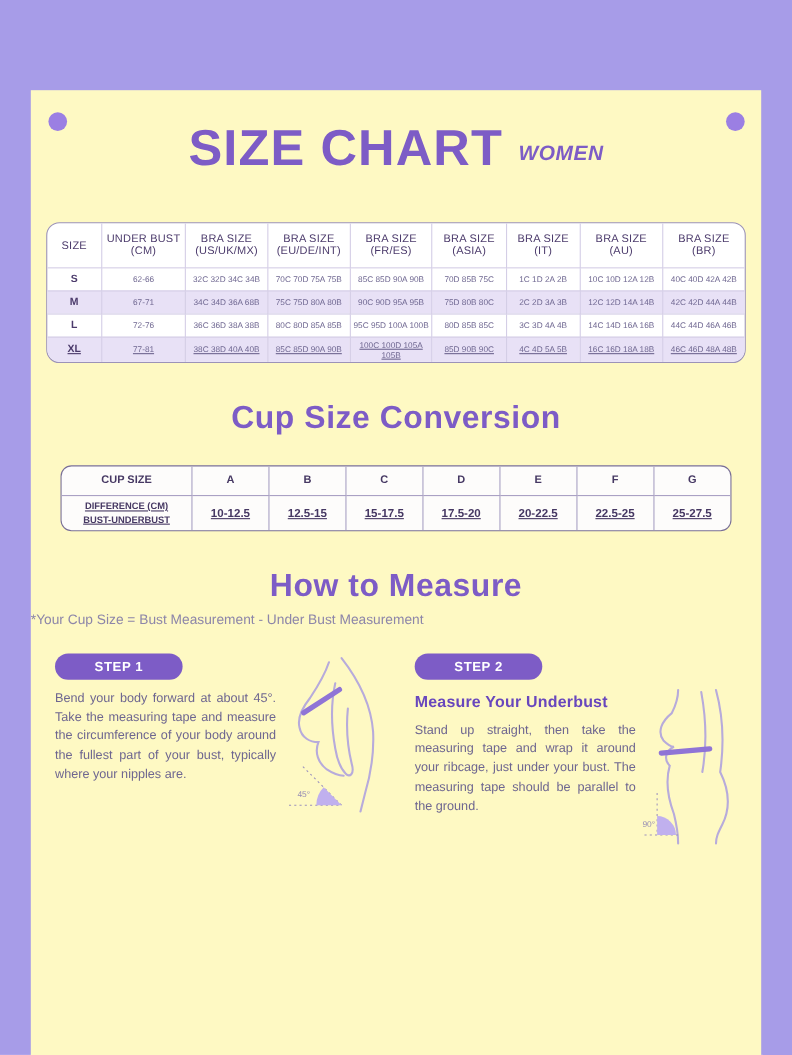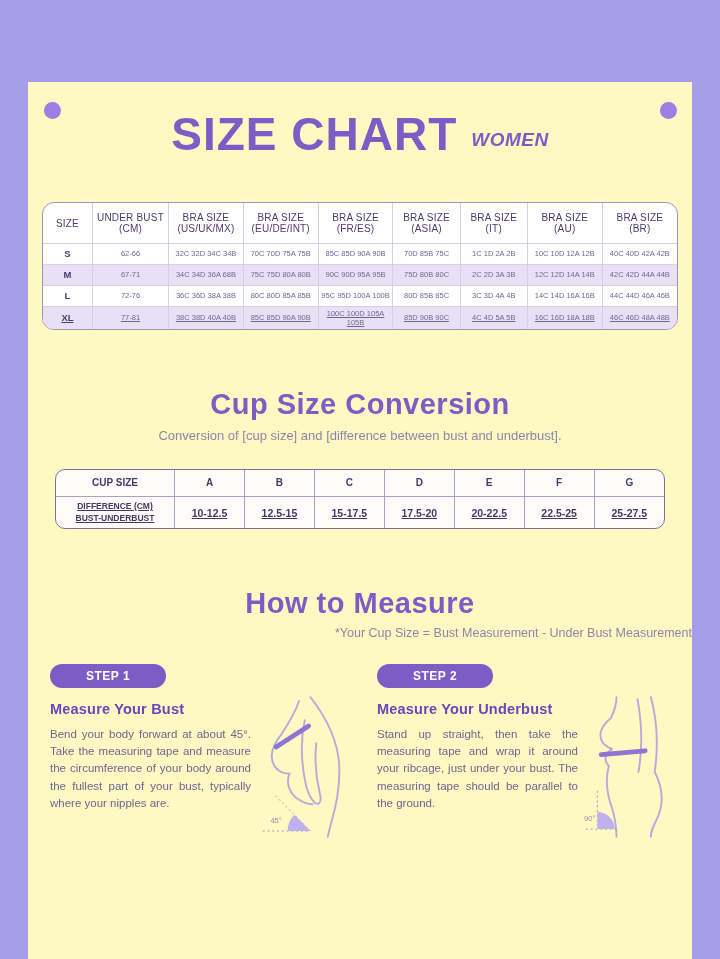--- a/index.html
+++ b/index.html
@@ -30,32 +30,32 @@
   tr > *:first-child { border-left:0; }
   tr > *:last-child  { border-right:0; }
 
   .size-table tr:first-child th { height:40px; font-size:10px; font-weight:normal;
         color:#4b3a6b; letter-spacing:.2px; }
   .size-table td { height:21px; font-size:7.5px; color:#6f6791; }
   .size-table tbody tr th { font-size:9.5px; font-weight:bold; color:#4b3a6b; }
   .size-table tr:not(:first-child) th:nth-child(2) { font-size:8px; }
   .size-table tr.hl > * { background:#e8e1f6; }
 
-  .sec-title { margin-top:58px; text-align:center; font-size:29px; font-weight:bold;
+  .sec-title { margin-top:34px; text-align:center; font-size:29px; font-weight:bold;
                color:#7d5cc6; letter-spacing:.5px; }
   .sec-sub   { margin-top:7px; text-align:center; font-size:13px; color:#8d86a9; }
 
   .cup-wrap { margin:26px 27px 0; border:1.5px solid #7a7098; border-radius:10px;
               overflow:hidden; background:#fdfcfb; }
   .cup-table tr:first-child th { height:27px; font-size:10px; font-weight:bold; color:#463863; }
   .cup-table td { height:31px; font-size:10.5px; font-weight:bold; color:#463863; }
   .cup-table tbody tr th { font-size:8.5px; font-weight:bold; color:#463863; line-height:1.35; }
   .cup-table th, .cup-table td { border-color:#aaa1c4; }
 
-  .measure-sub { margin-top:6px; text-align:right; font-size:12.5px; color:#8d86a9; }
+  .measure-sub { margin-top:6px; text-align:left; font-size:12.5px; color:#8d86a9; }
 
   .steps { display:flex; gap:34px; margin:24px 22px 0; }
   .step  { flex:1; min-width:0; }
   .badge { display:inline-block; background:#7d5cc6; color:#ffffff; font-size:12px;
            font-weight:bold; letter-spacing:.5px; padding:5px 36px; border-radius:14px; }
   .step-h { margin-top:13px; font-size:14.5px; font-weight:bold; color:#6847bd; letter-spacing:.2px; }
   .step-row { display:flex; margin-top:9px; gap:6px; }
   .step-body { flex:1; font-size:11.5px; color:#6e6690; line-height:1.5; text-align:justify; }
   .fig { width:86px; flex:0 0 86px; margin-top:-34px; }
   .fig svg { width:86px; height:150px; display:block; }
@@ -155,21 +155,20 @@
               <td>85D 90B 90C</td>
               <td>4C 4D 5A 5B</td>
               <td>16C 16D 18A 18B</td>
               <td>46C 46D 48A 48B</td>
             </tr>
           </tbody>
       </table>
     </div>
 
     <h2 class="sec-title">Cup Size Conversion</h2>
-    <p class="sec-sub">Conversion of [cup size] and [difference between bust and underbust].</p>
 
     <div class="cup-wrap">
       <table class="cup-table">
         <colgroup>
           <col style="width:19.5%">
             <col>
             <col>
             <col>
             <col>
             <col>
@@ -202,21 +201,20 @@
       </table>
     </div>
 
     <h2 class="sec-title">How to Measure</h2>
     <p class="measure-sub">*Your Cup Size = Bust Measurement - Under Bust Measurement</p>
 
     <div class="steps">
 
       <div class="step">
         <span class="badge">STEP 1</span>
-        <div class="step-h">Measure Your Bust</div>
         <div class="step-row">
           <p class="step-body">Bend your body forward at about 45°. Take the measuring tape and measure the circumference of your body around the fullest part of your bust, typically where your nipples are.</p>
           <div class="fig">
             <svg viewBox="0 0 90 150">
               <path class="outline" d="M56 2 C70 20 84 44 86 72 C87 92 84 112 78 132 L74 148"></path>
               <path class="outline" d="M44 6 C40 18 34 28 26 40 C18 50 14 60 16 68 C18 78 26 82 34 82 C30 92 34 102 42 108 C48 112 54 114 58 114"></path>
               <path class="outline" d="M50 26 C46 44 46 66 50 88 C52 100 56 108 60 112 C64 116 68 112 66 104 C62 88 60 70 62 50"></path>
               <line class="tape" x1="20" y1="54" x2="54" y2="32"></line>
               <line class="dotl" x1="6" y1="142" x2="56" y2="142"></line>
               <line class="dotl" x1="56" y1="142" x2="18" y2="104"></line>

